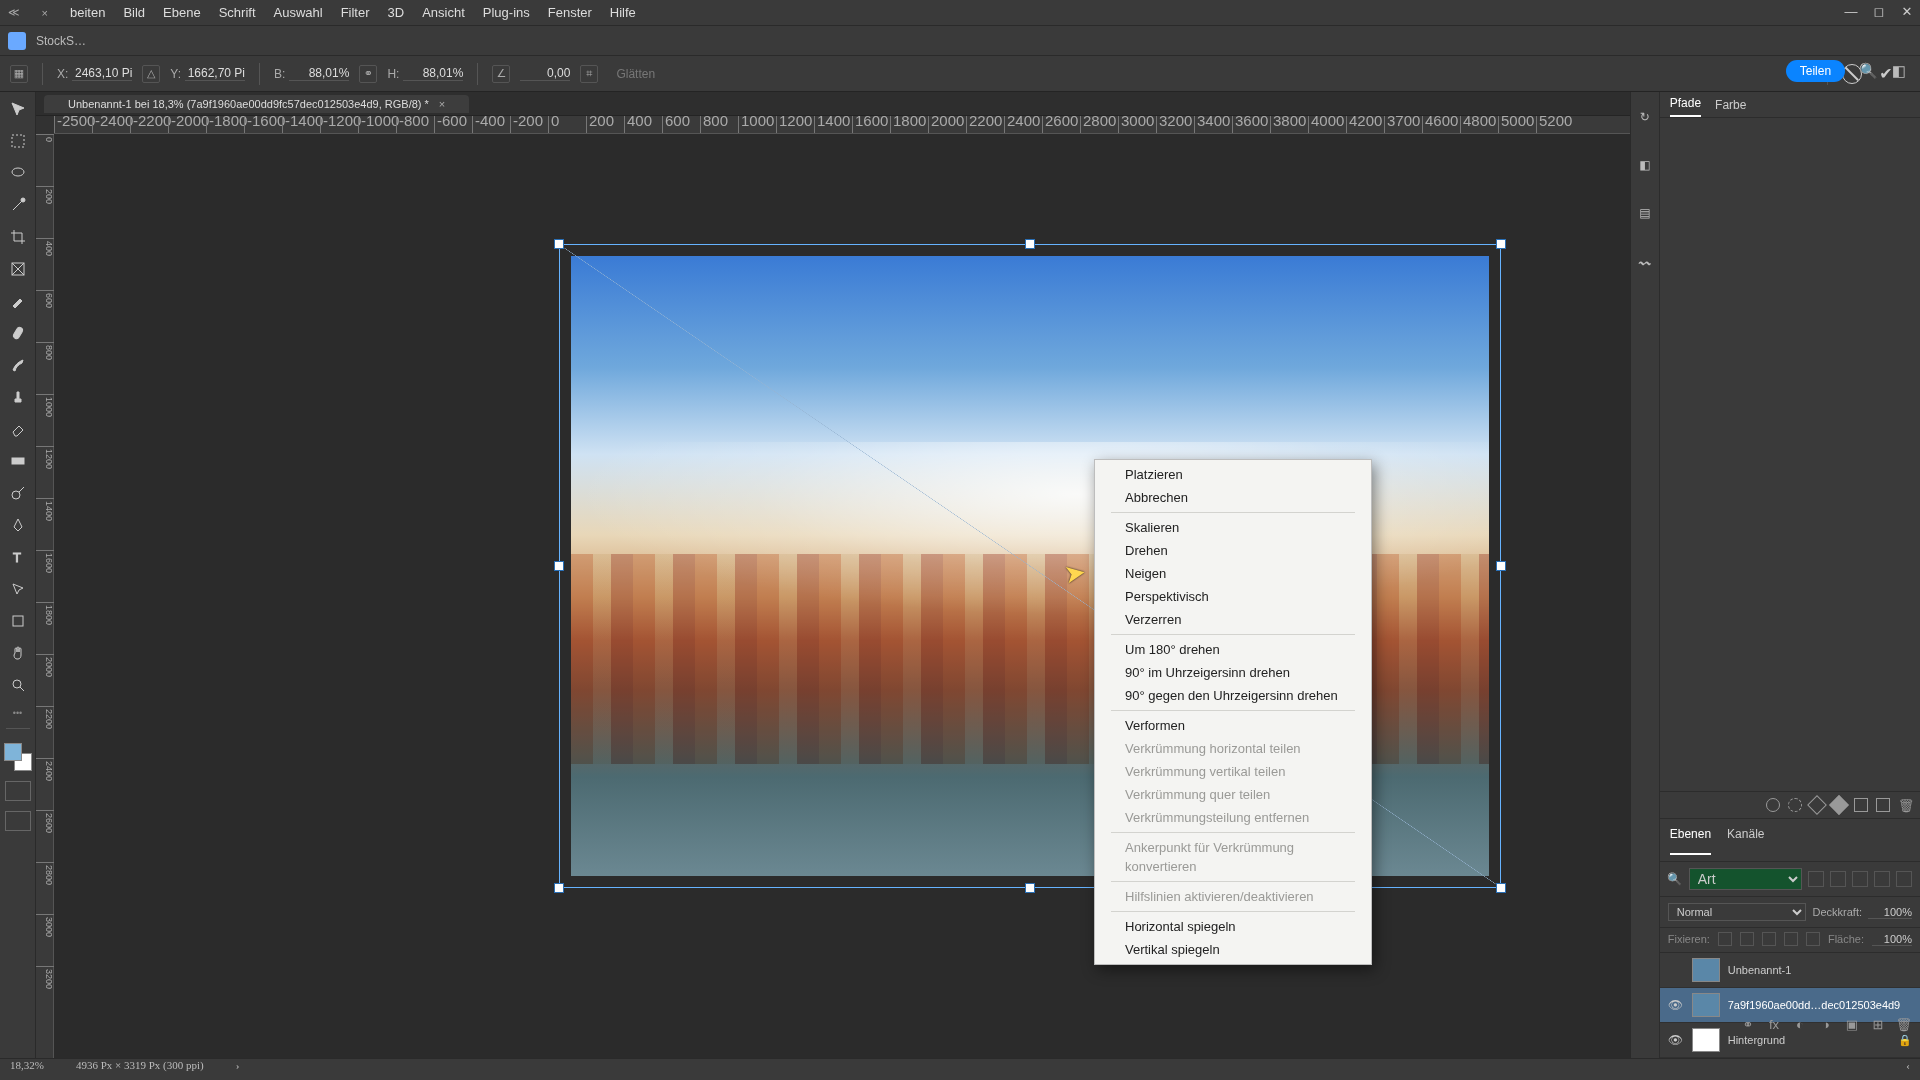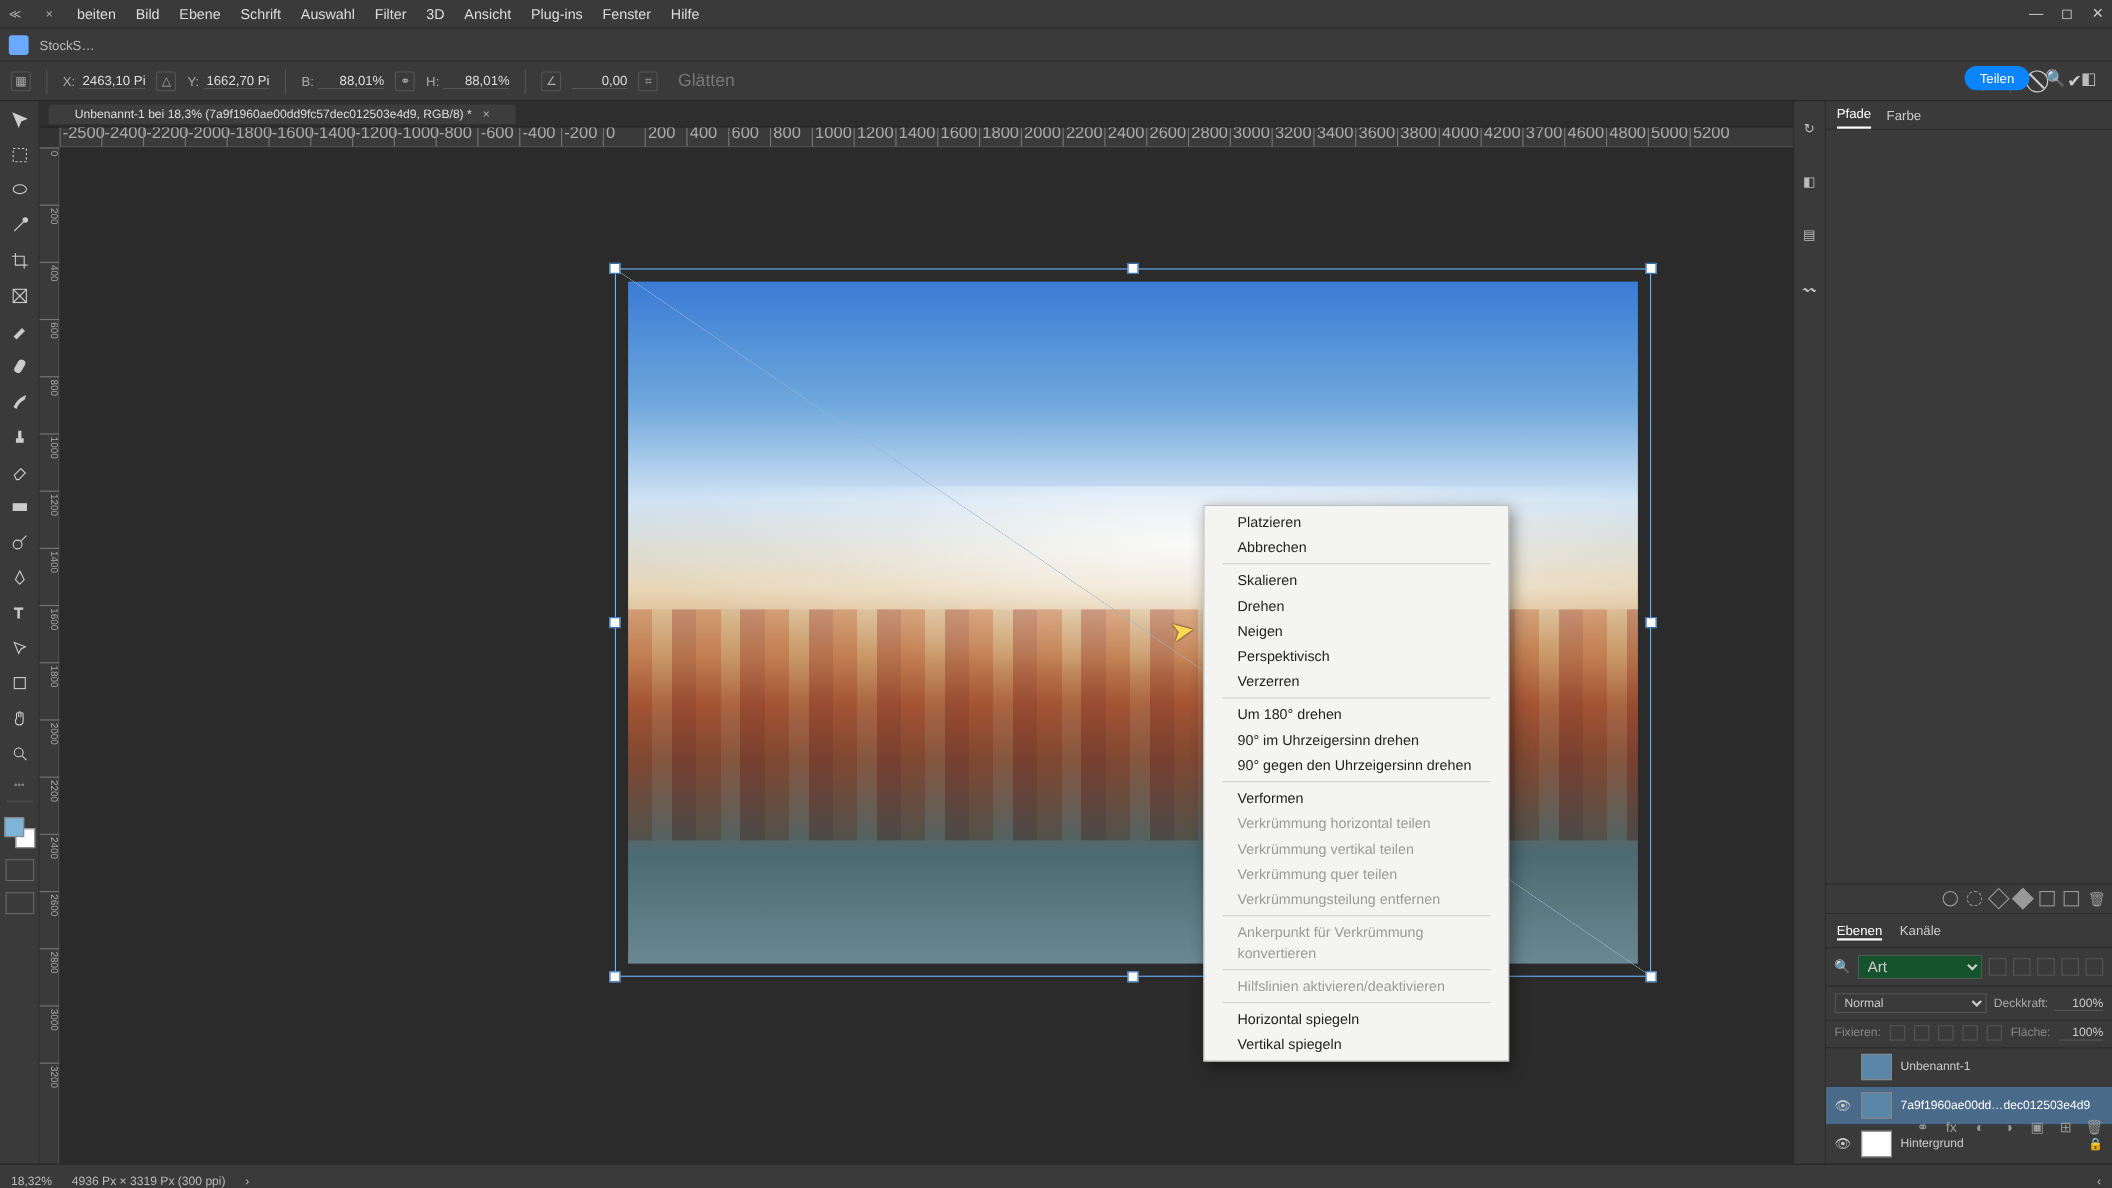--- a/index.html
+++ b/index.html
@@ -17,21 +17,21 @@
 .home-icon { width:18px; height:18px; background:#6aa9ff; border-radius:3px; }
 .doc-tab-mini { color:#bbb; font-size:12px; }
 
 
 .optionsbar { height: 36px; background: #3a3a3a; display: flex; align-items: center; padding: 0 10px; gap: 10px; border-bottom: 1px solid #242424; color:#bbb; font-size:12px; }
 .opt-field { display:flex; align-items:center; gap:4px; }
 .opt-field input { background: transparent; border: none; color:#ddd; width:60px; font-size:12px; text-align:right; border-bottom:1px solid #555; }
 .opt-label-small { font-size:12px; color:#aaa; }
 .opt-sep { width:1px; height:22px; background:#555; margin: 0 4px;}
 .opt-icon { width:18px; height:18px; display:inline-flex; align-items:center; justify-content:center; border:1px solid #555; border-radius:2px; color:#aaa; font-size:11px; }
-.opt-glatten { color:#777; font-size:16px; margin-left:8px; }
+.opt-glatten { color:#777; font-size:12px; margin-left:8px; }
 .opt-right { margin-left:auto; display:flex; align-items:center; gap:14px; }
 .pin-icon, .cancel-icon, .commit-icon { width:20px; height:20px; display:inline-flex; align-items:center; justify-content:center; color:#ccc; font-size:16px; }
 .cancel-icon { border:1.5px solid #ccc; border-radius:50%; font-size:11px; position:relative; }
 .cancel-icon::after{ content:""; position:absolute; width:18px; height:1.5px; background:#ccc; transform:rotate(45deg);}
 .share-btn { background:#0a84ff; color:#fff; padding:4px 14px; border-radius:14px; font-size:12px; }
 .search-icon-top, .history-icon-top { color:#bbb; font-size:15px; }
 
 
 .workspace { position:absolute; top:92px; left:0; right:0; bottom:22px; display:flex; }
 .toolbar-left { width:36px; background:#3a3a3a; display:flex; flex-direction:column; align-items:center; padding-top:6px; gap:10px; border-right:1px solid #2a2a2a; }
@@ -83,21 +83,21 @@
 .panel-tab.active { color:#fff; border-bottom:2px solid #fff;}
 .panel-body { flex:1; background:#3a3a3a; }
 .panel-empty { height:140px; }
 
 .shape-row { height:28px; border-top:1px solid #2c2c2c; border-bottom:1px solid #2c2c2c; display:flex; align-items:center; justify-content:flex-end; gap:8px; padding:0 8px;}
 .shape-row span { width:14px; height:14px; border:1.2px solid #999; display:inline-block;}
 .shape-row .circ{border-radius:50%}.shape-row .sq{} .shape-row .diam{transform:rotate(45deg)} .shape-row .trash{border:none;color:#999;font-size:13px}
 
 .layers-head { display:flex; gap:16px; padding:8px 10px 6px; border-bottom:1px solid #2c2c2c;}
 .layers-head span { color:#ccc; font-size:12px;}
-.layers-head .active{ color:#fff; border-bottom:2px solid #fff; padding-bottom:0;}
+.layers-head .active{ color:#fff; border-bottom:2px solid #fff; padding-bottom:12px;}
 .layers-search { display:flex; align-items:center; gap:6px; padding:6px 8px; border-bottom:1px solid #2c2c2c;}
 .layers-search select { background:#14532d; border:1px solid #555; color:#ccc; font-size:14px; padding:1px 4px; flex:1;}
 .layers-search .filt { width:16px; height:16px; border:1px solid #555;}
 .layers-mode { display:flex; align-items:center; gap:6px; padding:6px 8px; font-size:11px; color:#aaa; border-bottom:1px solid #2c2c2c;}
 .layers-mode select{background:#3a3a3a;border:1px solid #555;color:#ccc;font-size:11px;padding:1px 4px;flex:1;}
 .layers-mode input{background:transparent;border:none;border-bottom:1px solid #555;color:#ccc;width:44px;font-size:11px;text-align:right;}
 .layers-lock { display:flex; align-items:center; gap:8px; padding:4px 8px 6px; font-size:11px; color:#888; border-bottom:1px solid #2c2c2c;}
 .layers-lock span.icon{width:14px;height:14px;border:1px solid #555;display:inline-block;}
 
 .layer-row { display:flex; align-items:center; gap:8px; padding:5px 8px; border-bottom:1px solid #303030;}
@@ -105,21 +105,21 @@
 .layer-row .eye { width:16px; color:#ccc; font-size:12px;}
 .layer-row .thumb { width:28px; height:24px; background:#5a87a8; border:1px solid #888;}
 .layer-row .thumb.white{background:#fff;}
 .layer-row .name { font-size:11px; flex:1; overflow:hidden; text-overflow:ellipsis; white-space:nowrap;}
 .layer-row .lock { color:#aaa; font-size:11px;}
 
 .layers-footer { position:absolute; right:8px; bottom:26px; display:flex; gap:10px; color:#999; font-size:13px;}
 .layers-footer span{width:16px;height:16px;display:inline-flex;align-items:center;justify-content:center;}
 
 
-.statusbar { position:absolute; left:0; right:0; bottom:0; height:22px; background:#3a3a3a; border-top:1px solid #2a2a2a; display:flex; align-items:flex-end; padding:0 10px; gap:18px; color:#bbb; font-size:11px;}
+.statusbar { position:absolute; left:0; right:0; bottom:0; height:22px; background:#3a3a3a; border-top:1px solid #2a2a2a; display:flex; align-items:flex-start; padding:0 10px; gap:32px; color:#bbb; font-size:11px;font-family:Liberation Serif, serif;}
 .statusbar .spacer{flex:1;}
 </style>
 </head>
 <body>
 
 <div class="menubar">
   <span class="tab-close">≪</span>
   <span class="tab-close">×</span>
   <span class="menubar-item">beiten</span>
   <span class="menubar-item">Bild</span>

